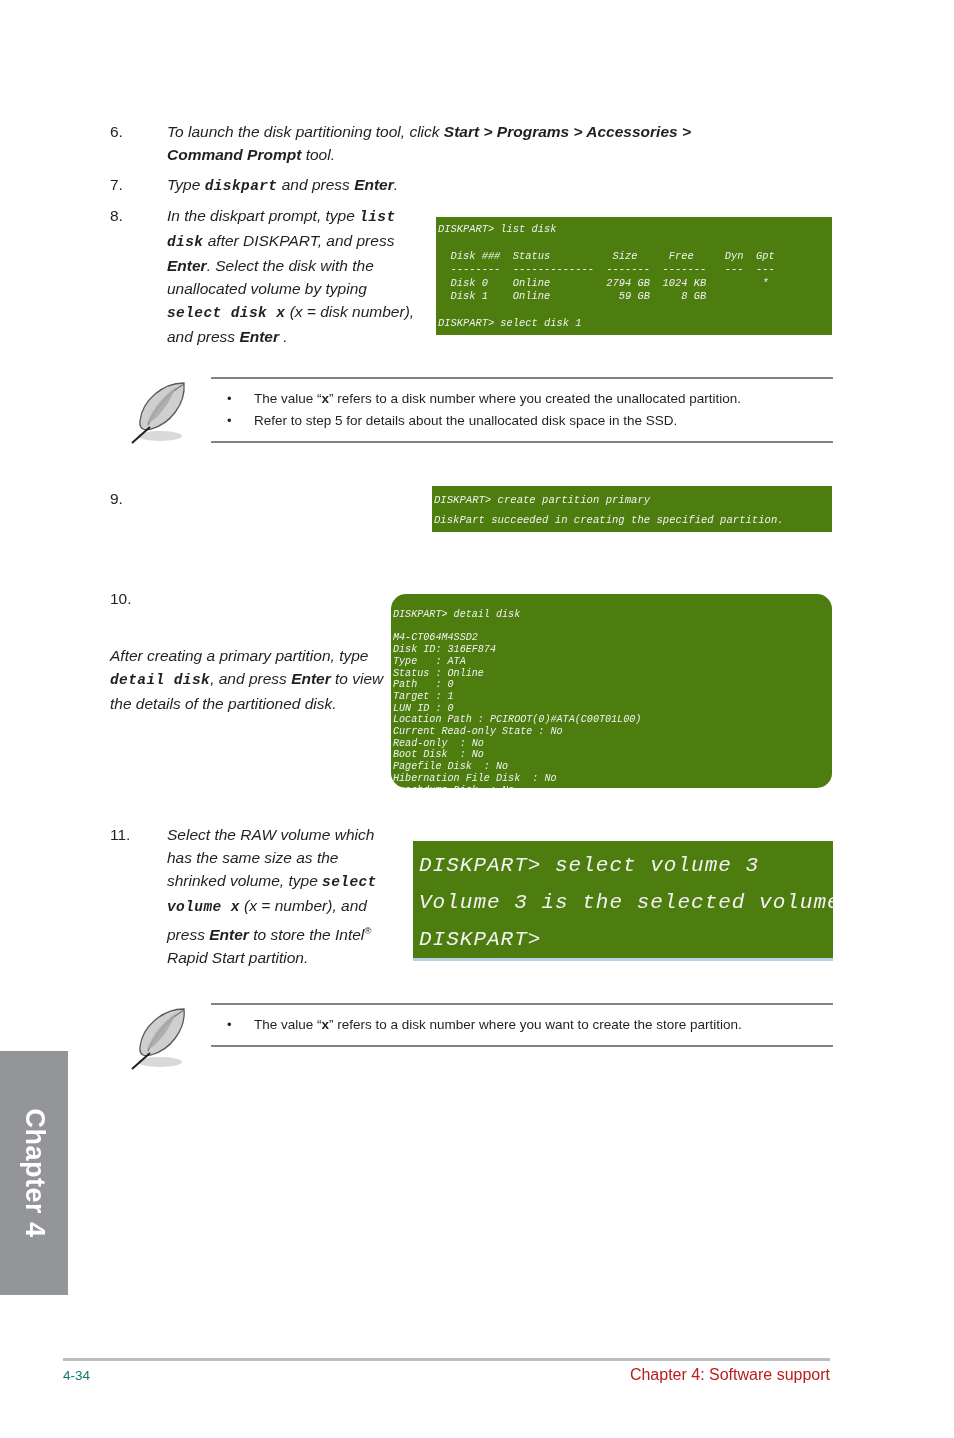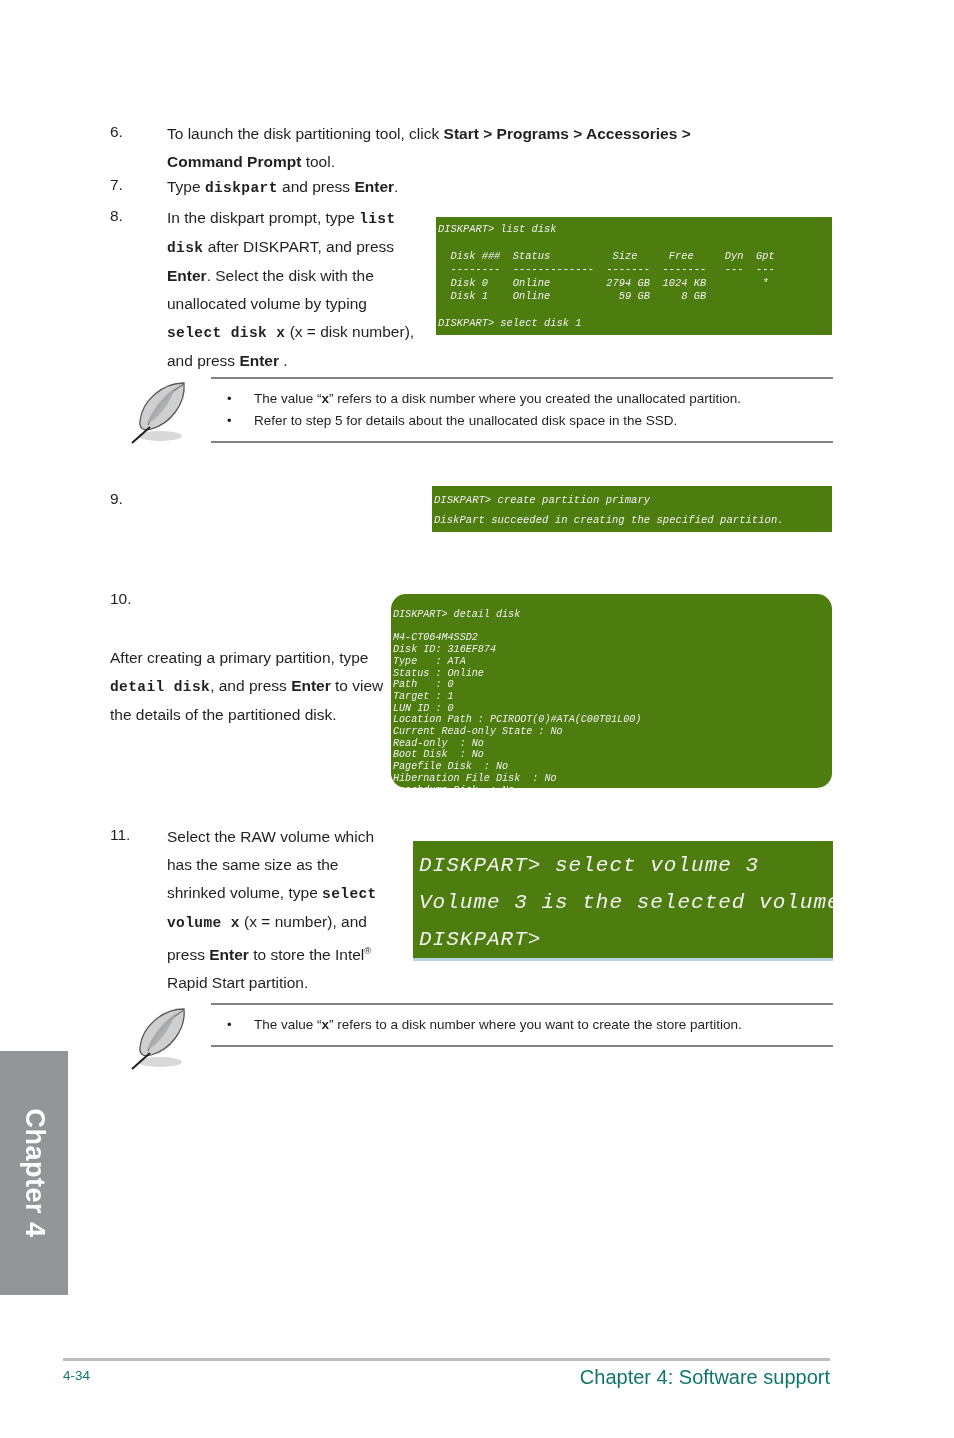--- a/index.html
+++ b/index.html
@@ -24,22 +24,23 @@
   }
   .step-num {
     width: 57px;
     flex: 0 0 57px;
     font-size: 15.5px;
     line-height: 23px;
     color: #231f20;
   }
   .step-body {
     font-size: 15.5px;
-    line-height: 28px;
-    color: #231f20;
+    line-height: 23px;
+    color: #231f20;
+    font-style: italic;
   }
   .step-body b { font-weight: bold; }
   .mono {
     font-family: "Liberation Mono", "DejaVu Sans Mono", monospace;
     font-weight: bold;
     font-size: 14.5px;
     letter-spacing: 0.4px;
   }
 
   
@@ -150,22 +151,22 @@
     position: absolute;
     left: 63px;
     top: 1368px;
     font-size: 13.5px;
     color: #0f766e;
   }
   #footer-right {
     position: absolute;
     right: 124px;
     top: 1366px;
-    font-size: 20px;
-    color: #0f766e;
+    font-size: 16px;
+    color: #b91c1c;
   }
 </style>
 </head>
 <body>
 
 <div class="page">
 
   <div class="step" id="step-6" style="left:110px; top:120px; width:660px;">
     <div class="step-num">6.</div>
     <div class="step-body"><span>To launch the disk partitioning tool, click </span><b>Start &gt; Programs &gt; Accessories &gt; Command Prompt</b><span> tool.</span></div>

